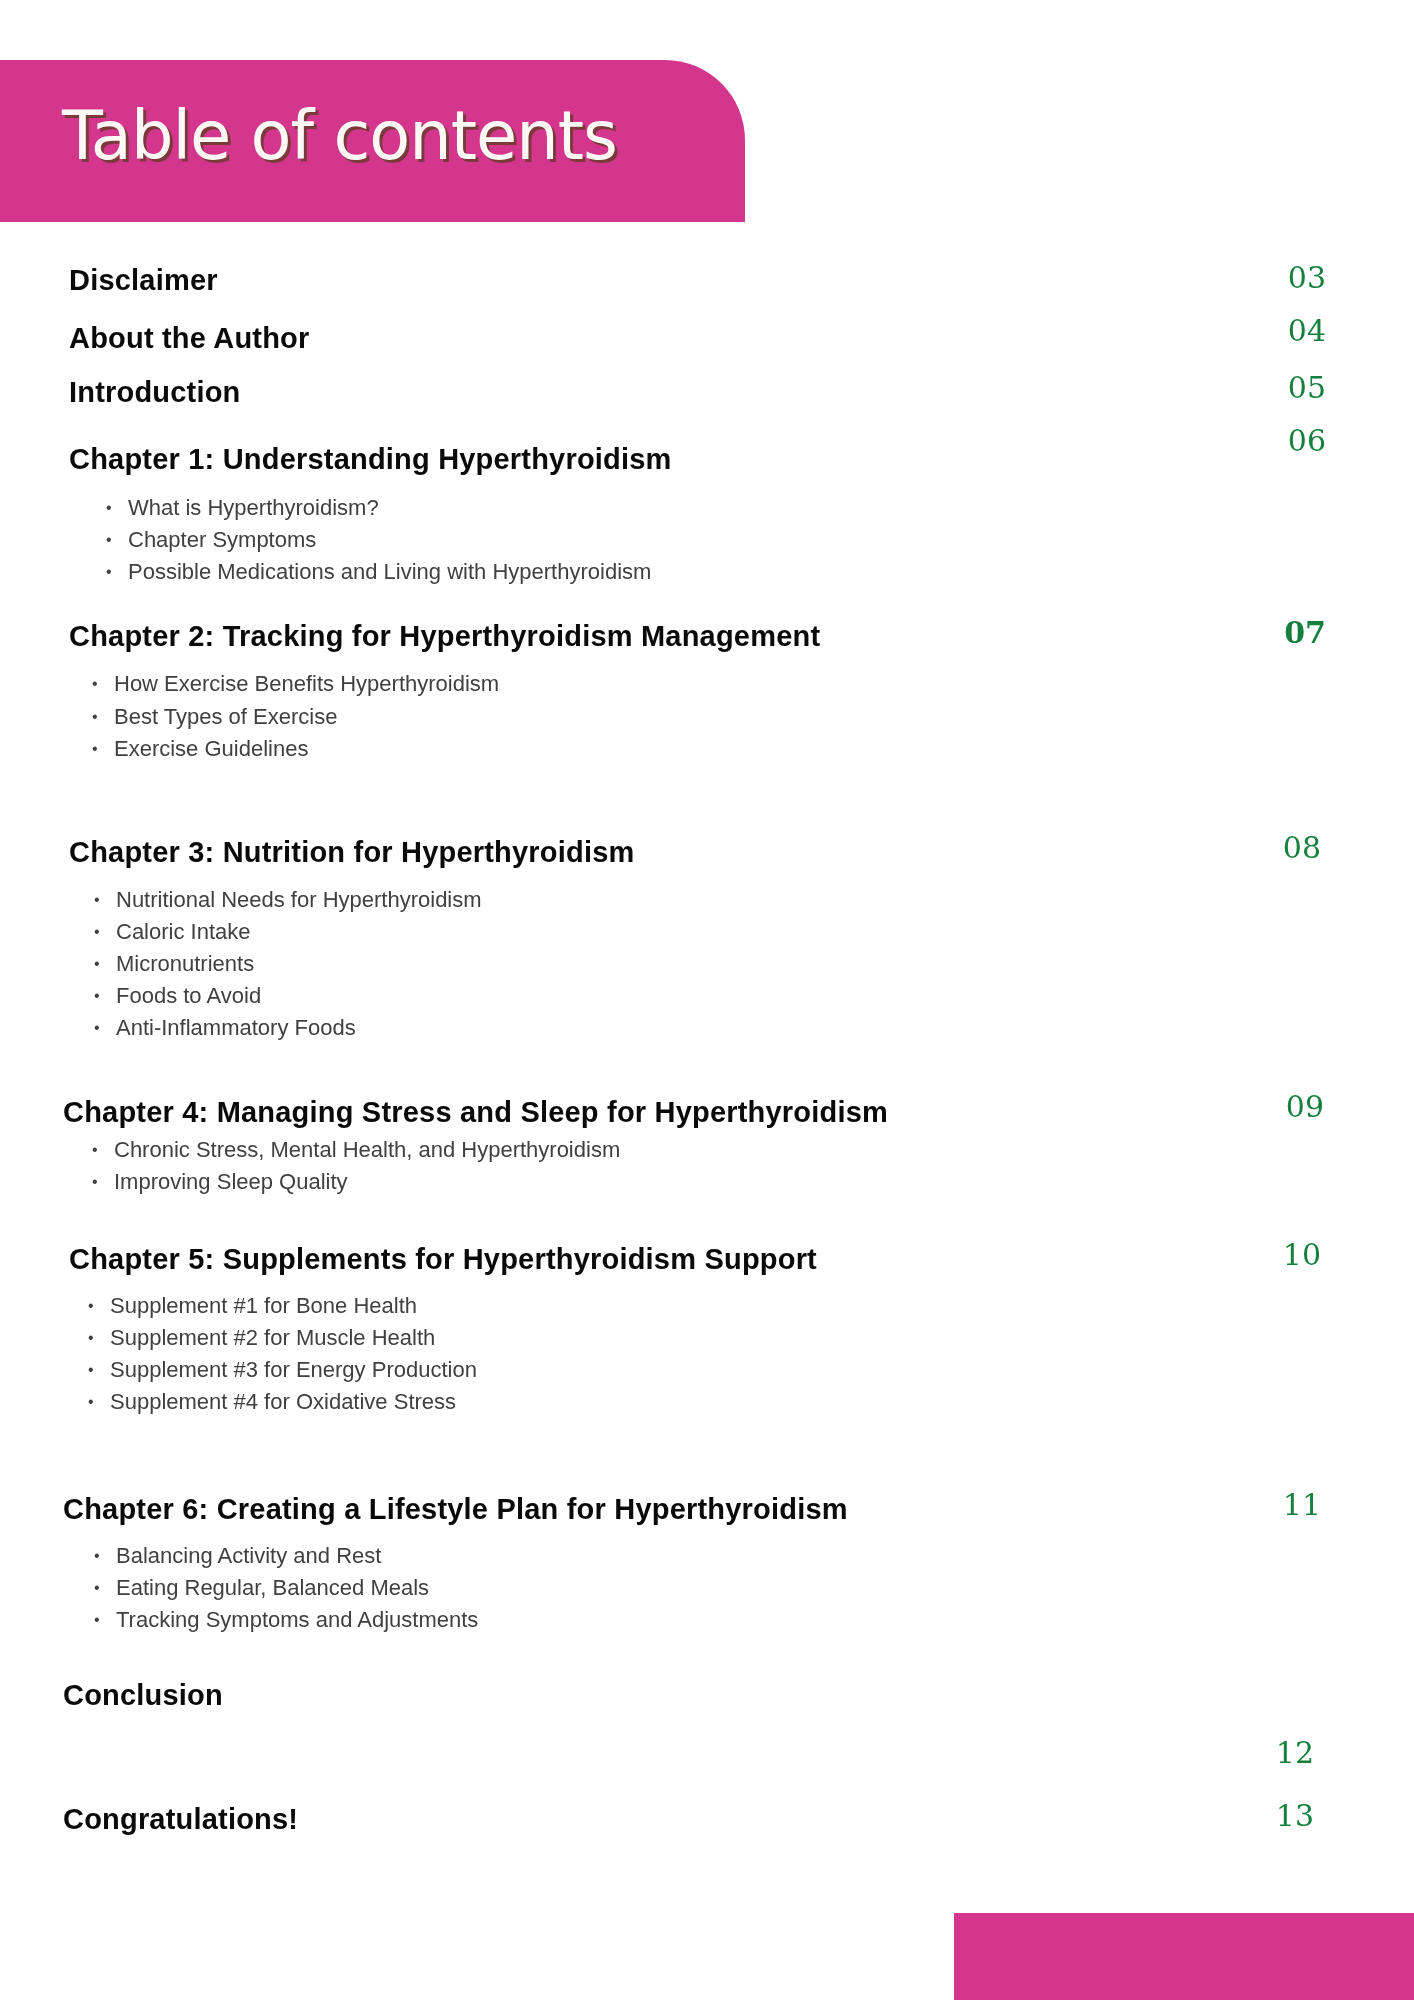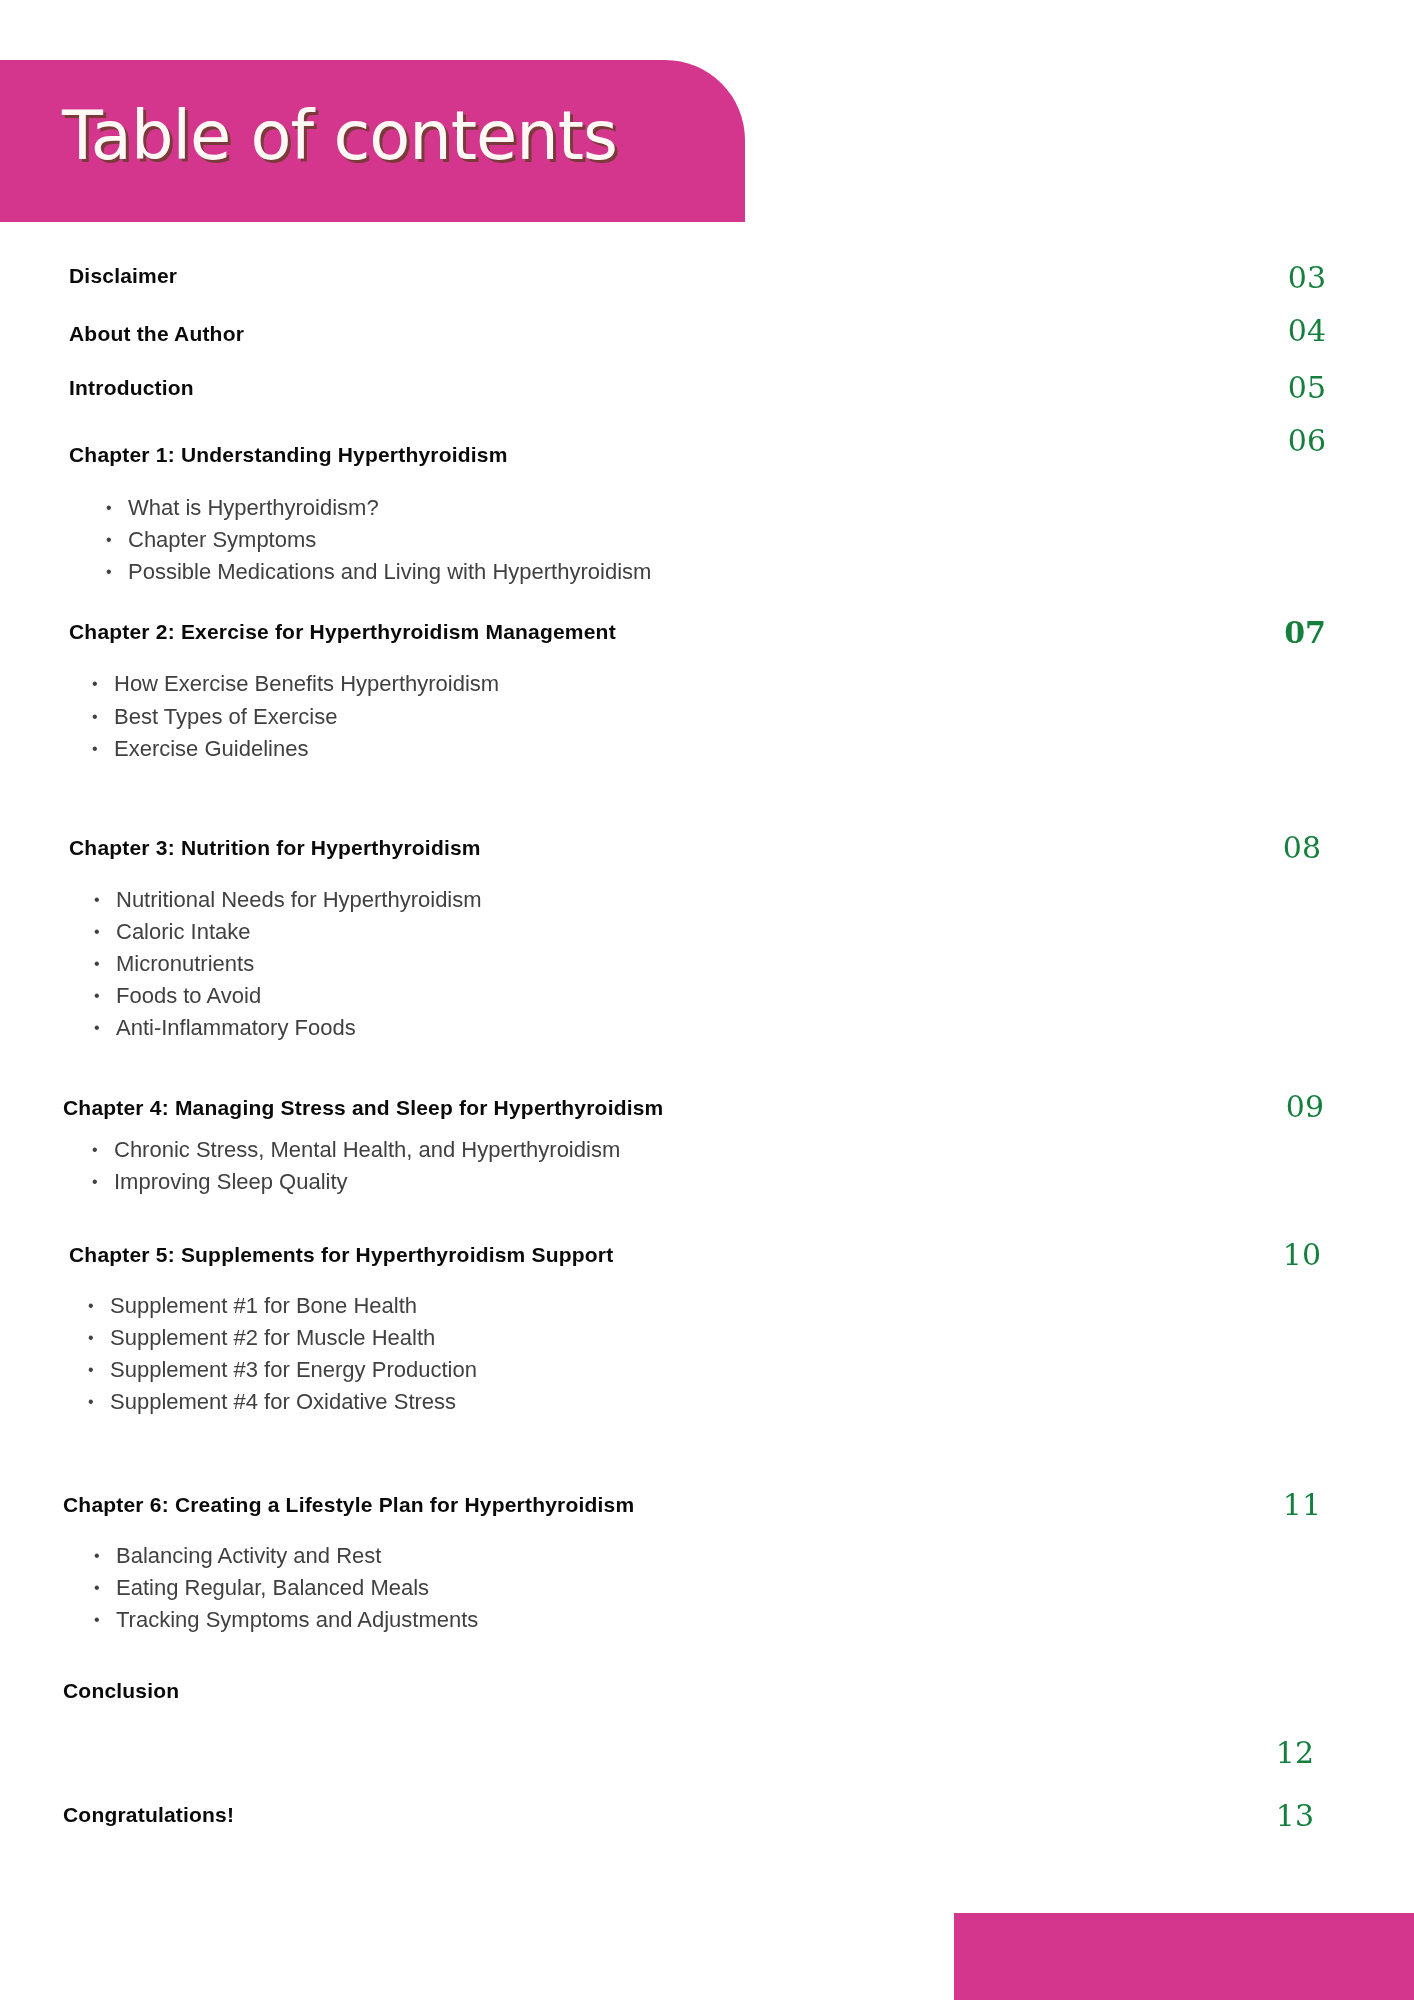--- a/index.html
+++ b/index.html
@@ -18,21 +18,21 @@
     font-size: 67px; letter-spacing: -1px; color: #fff8f4;
     text-shadow: 3px 3px 0 #7a3a3a; white-space: nowrap;
   }
   .corner-block {
     position: absolute; left: 954px; top: 1913px; width: 460px; height: 87px;
     background: #d4368e;
   }
   .entry {
     position: absolute; margin: 0; white-space: nowrap;
     font-family: "Liberation Sans", sans-serif; font-weight: bold;
-    font-size: 21px; letter-spacing: 0.2px; color: #0a0a0a;
+    font-size: 29px; letter-spacing: 0.2px; color: #0a0a0a;
   }
   .sub {
     position: absolute; margin: 0; white-space: nowrap;
     font-family: "Liberation Sans", sans-serif; font-size: 22px; color: #404040;
   }
   .sub::before {
     content: "\2022"; position: absolute; left: -22px; top: 0; font-size: 16px; line-height: 26px;
   }
   .pg {
     position: absolute; right: 88px; margin: 0; text-align: right;
@@ -54,21 +54,21 @@
 
 <p class="entry" style="left:69px;top:376px;">Introduction</p>
 <p class="pg" style="top:370px;">05</p>
 
 <p class="entry" style="left:69px;top:443px;">Chapter 1: Understanding Hyperthyroidism</p>
 <p class="pg" style="top:423px;">06</p>
 <p class="sub" style="left:128px;top:495px;">What is Hyperthyroidism?</p>
 <p class="sub" style="left:128px;top:527px;">Chapter Symptoms</p>
 <p class="sub" style="left:128px;top:559px;">Possible Medications and Living with Hyperthyroidism</p>
 
-<p class="entry" style="left:69px;top:620px;">Chapter 2: Exercise for Hyperthyroidism Management</p>
+<p class="entry" style="left:69px;top:620px;">Chapter 2: Tracking for Hyperthyroidism Management</p>
 <p class="pg" style="top:615px;font-weight:bold;">07</p>
 <p class="sub" style="left:114px;top:671px;">How Exercise Benefits Hyperthyroidism</p>
 <p class="sub" style="left:114px;top:704px;">Best Types of Exercise</p>
 <p class="sub" style="left:114px;top:736px;">Exercise Guidelines</p>
 
 <p class="entry" style="left:69px;top:836px;">Chapter 3: Nutrition for Hyperthyroidism</p>
 <p class="pg" style="top:830px;right:93px;">08</p>
 <p class="sub" style="left:116px;top:887px;">Nutritional Needs for Hyperthyroidism</p>
 <p class="sub" style="left:116px;top:919px;">Caloric Intake</p>
 <p class="sub" style="left:116px;top:951px;">Micronutrients</p>

